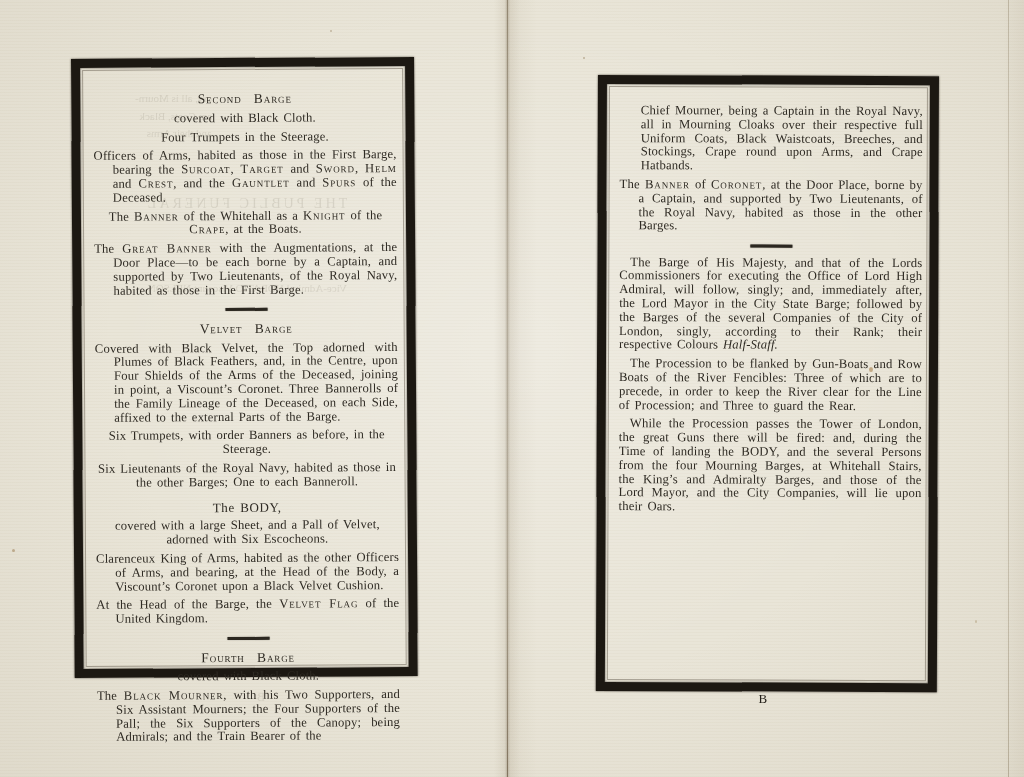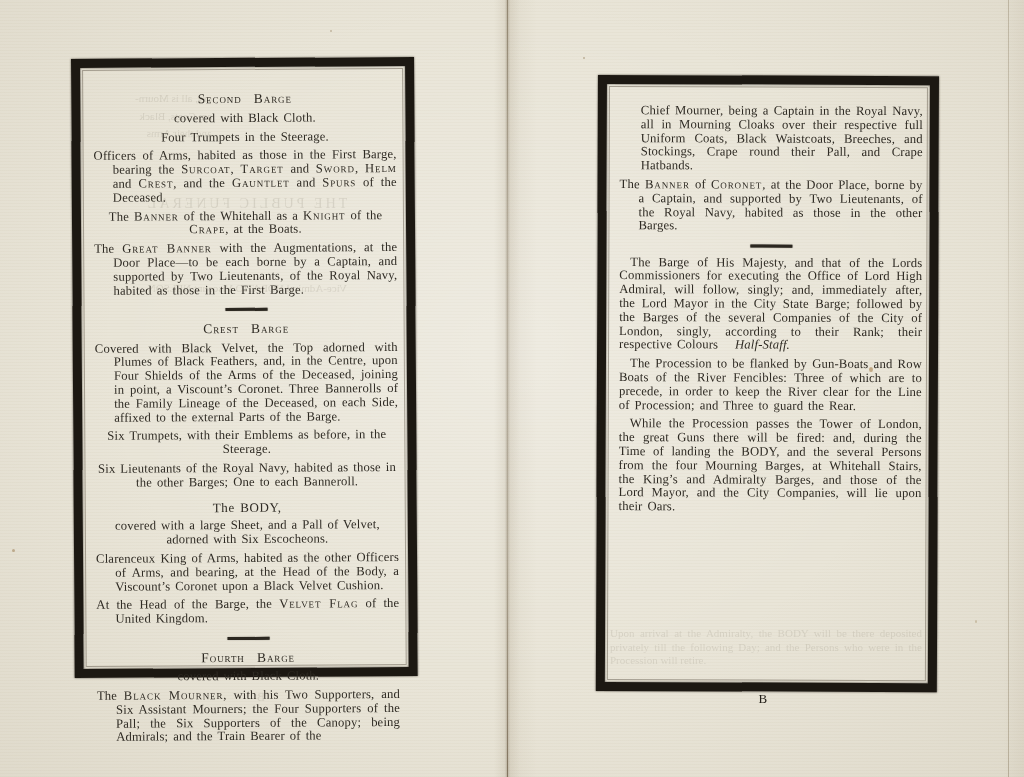--- a/index.html
+++ b/index.html
@@ -40,21 +40,21 @@
 
   .blk{margin:5px 0;}
   .hang{text-align:justify;padding-left:19px;text-indent:-19px;}
   .cont{text-align:justify;padding-left:21px;}
   .indent{text-align:justify;text-indent:11px;}
   .center{text-align:center;}
   .heading{text-align:center;font-variant:small-caps;font-size:13.5px;
     letter-spacing:3px;word-spacing:8px;margin:11px 0 6px;}
   .heading2{text-align:center;font-size:13px;letter-spacing:0.6px;margin:11px 0 5px;}
   .sc{font-variant:small-caps;letter-spacing:0.9px;}
-  .it{font-style:italic;margin-left:12px;}
+  .it{font-style:italic;}
   .rule{width:42px;height:2.5px;background:#2b2720;margin:11px auto 9px;
     box-shadow:0 0 1px rgba(43,39,32,0.7);}
 
   .signature{position:absolute;color:#24201a;font-size:13px;letter-spacing:0.5px;}
   .sig-right{left:244px;top:691px;width:26px;text-align:center;}
 
   .ghost{position:absolute;color:#57503f;opacity:0.13;filter:blur(0.4px);
     line-height:13.5px;pointer-events:none;}
   .ghost.mirror{transform:scaleX(-1);}
 
@@ -75,23 +75,23 @@
     <div class="frame frame-left">
       <div class="frame-inner">
         <div class="page-text">
             <div class="blk heading"><span class="sc">Second Barge</span></div>
             <div class="blk center"><span>covered with Black Cloth.</span></div>
             <div class="blk center"><span>Four Trumpets in the Steerage.</span></div>
             <div class="blk hang"><span>Officers of Arms, habited as those in the First Barge, bearing the </span><span class="sc">Surcoat</span><span>, </span><span class="sc">Target</span><span> and </span><span class="sc">Sword</span><span>, </span><span class="sc">Helm</span><span> and </span><span class="sc">Crest</span><span>, and the </span><span class="sc">Gauntlet</span><span> and </span><span class="sc">Spurs</span><span> of the Deceased.</span></div>
             <div class="blk center"><span>The </span><span class="sc">Banner</span><span> of the Whitehall as a </span><span class="sc">Knight</span><span> of the </span><span class="sc">Crape</span><span>, at the Boats.</span></div>
             <div class="blk hang"><span>The </span><span class="sc">Great Banner</span><span> with the Augmentations, at the Door Place—to be each borne by a Captain, and supported by Two Lieutenants, of the Royal Navy, habited as those in the First Barge.</span></div>
             <div class="rule"></div>
-            <div class="blk heading"><span class="sc">Crest Barge</span></div>
+            <div class="blk heading"><span class="sc">Velvet Barge</span></div>
             <div class="blk hang"><span>Covered with Black Velvet, the Top adorned with Plumes of Black Feathers, and, in the Centre, upon Four Shields of the Arms of the Deceased, joining in point, a Viscount’s Coronet.  Three Bannerolls of the Family Lineage of the Deceased, on each Side, affixed to the external Parts of the Barge.</span></div>
-            <div class="blk center"><span>Six Trumpets, with their Emblems as before, in the Steerage.</span></div>
+            <div class="blk center"><span>Six Trumpets, with order Banners as before, in the Steerage.</span></div>
             <div class="blk center"><span>Six Lieutenants of the Royal Navy, habited as those in the other Barges; One to each Banneroll.</span></div>
             <div class="blk heading2"><span>The BODY,</span></div>
             <div class="blk center"><span>covered with a large Sheet, and a Pall of Velvet, adorned with Six Escocheons.</span></div>
             <div class="blk hang"><span>Clarenceux King of Arms, habited as the other Officers of Arms, and bearing, at the Head of the Body, a Viscount’s Coronet upon a Black Velvet Cushion.</span></div>
             <div class="blk hang"><span>At the Head of the Barge, the </span><span class="sc">Velvet Flag</span><span> of the United Kingdom.</span></div>
             <div class="rule"></div>
             <div class="blk heading"><span class="sc">Fourth Barge</span></div>
             <div class="blk center"><span>covered with Black Cloth.</span></div>
             <div class="blk hang"><span>The </span><span class="sc">Black Mourner</span><span>, with his Two Supporters, and Six Assistant Mourners; the Four Supporters of the Pall;  the Six Supporters of the Canopy; being Admirals;  and the Train Bearer of the</span></div>
           </div>
@@ -105,31 +105,30 @@
       <div class="ghost mirror" style="left: 246px; top: 691px; width: 24px; font-size: 12px; text-align: center;">B</div>
     </div>
 
   <div class="spine"></div>
 
   <div class="page page-right">
     <div class="edge-line"></div>
     <div class="frame frame-right">
       <div class="frame-inner">
         <div class="page-text">
-            <div class="blk cont"><span>Chief Mourner, being a Captain in the Royal Navy, all in Mourning Cloaks over their respective full Uniform Coats, Black Waistcoats, Breeches, and Stockings, Crape round their Pall, and Crape Hatbands.</span></div>
+            <div class="blk cont"><span>Chief Mourner, being a Captain in the Royal Navy, all in Mourning Cloaks over their respective full Uniform Coats, Black Waistcoats, Breeches, and Stockings, Crape round upon Arms, and Crape Hatbands.</span></div>
             <div class="blk hang"><span>The </span><span class="sc">Banner</span><span> of </span><span class="sc">Coronet</span><span>, at the Door Place, borne by a Captain, and supported by Two Lieutenants, of the Royal Navy, habited as those in the other Barges.</span></div>
             <div class="rule"></div>
             <div class="blk indent"><span>The Barge of His Majesty, and that of the Lords Commissioners for executing the Office of Lord High Admiral, will follow, singly; and, immediately after, the Lord Mayor in the City State Barge; followed by the Barges of the several Companies of the City of London, singly, according to their Rank; their respective Colours </span><span class="it">Half-Staff.</span></div>
             <div class="blk indent"><span>The Procession to be flanked by Gun-Boats and Row Boats of the River Fencibles: Three of which are to precede, in order to keep the River clear for the Line of Procession; and Three to guard the Rear.</span></div>
             <div class="blk indent"><span>While the Procession passes the Tower of London, the great Guns there will be fired: and, during the Time of landing the BODY, and the several Persons from the four Mourning Barges, at Whitehall Stairs, the King’s and Admiralty Barges, and those of the Lord Mayor, and the City Companies, will lie upon their Oars.</span></div>
           </div>
       </div>
     </div>
     <div class="signature sig-right">B</div>
-  <div class="ghost" style="left: 104px; top: 627px; width: 312px; font-size: 11px; text-align: justify;">Upon arrival at the Admiralty, the BODY will be there deposited privately till the following Day; and the Persons who were in the Procession will retire.</div>
     </div>
 
   <div class="speck s1"></div>
   <div class="speck s2"></div>
   <div class="speck s3"></div>
   <div class="speck s4"></div>
   <div class="speck s5"></div>
   <div class="speck s6"></div>
 
 </div>

